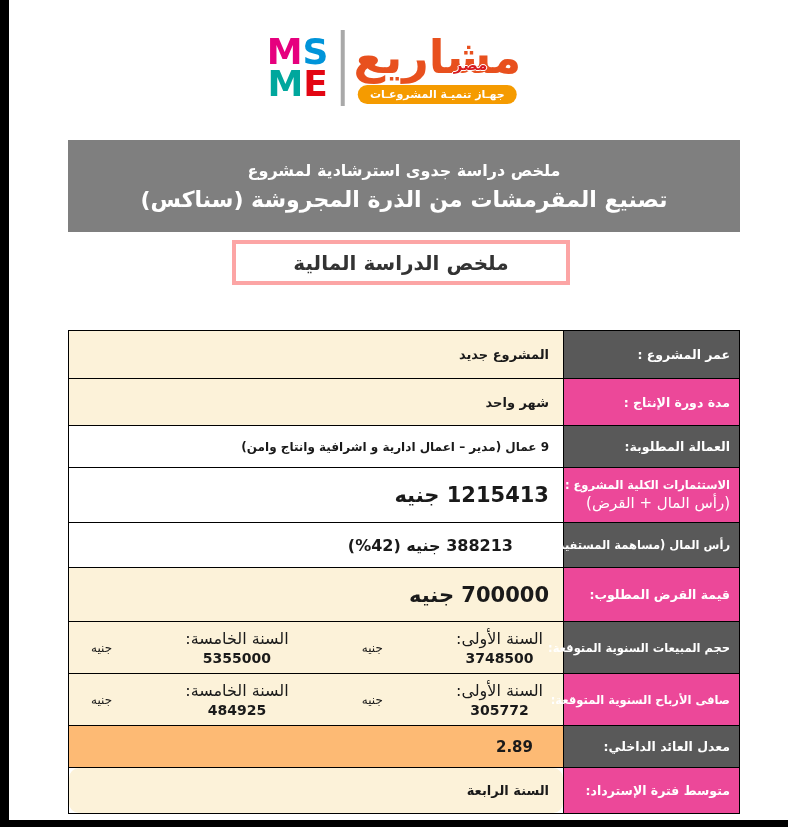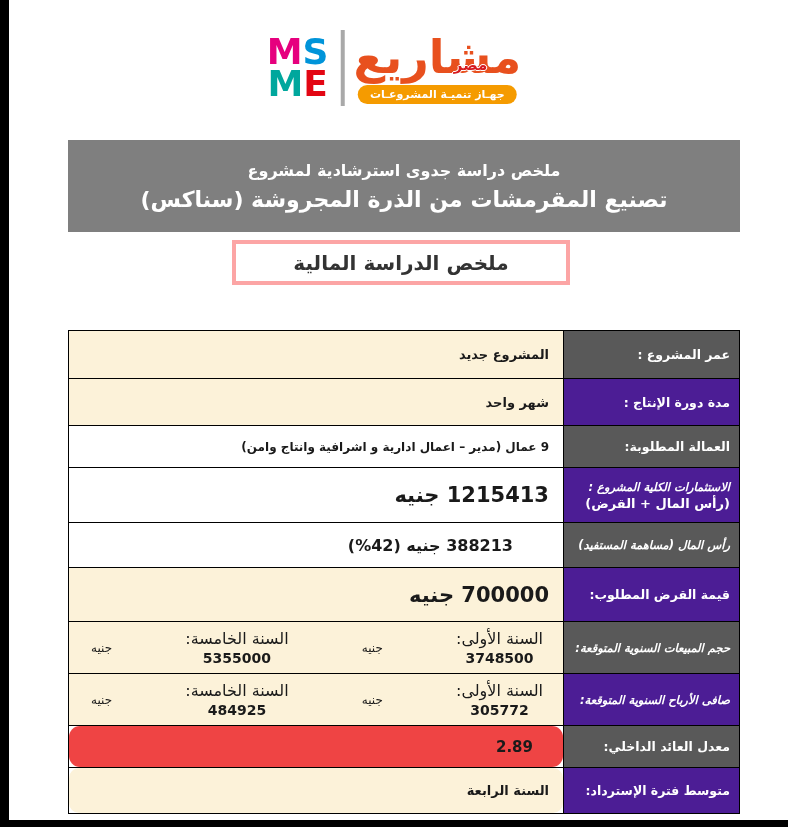--- a/index.html
+++ b/index.html
@@ -65,27 +65,27 @@
   .vcell {
     flex:1; direction:rtl; display:flex; align-items:center;
     padding:0 14px; font-size:13px; font-weight:bold; color:#1a1a1a;
   }
   .hcell {
     width:176px; flex:0 0 176px; border-left:1px solid #000;
     direction:rtl; display:flex; flex-direction:column; justify-content:center;
     padding:0 9px; color:#fff; font-weight:bold; font-size:12.5px; text-align:right;
   }
   .hd-gray   { background:#595959; }
-  .hd-orange { background:#4c1d95; }
-  .hcell .lbl-sub { font-size:13px; font-weight:bold; margin-top:2px; }
-  .hcell .small { font-size:11.5px; white-space:nowrap;font-style:italic; }
+  .hd-orange { background:#ec4899; }
+  .hcell .lbl-sub { font-size:15px; font-weight:normal; margin-top:2px; }
+  .hcell .small { font-size:11.5px; white-space:nowrap; }
 
   .bg-cream { background:#FCF2D9; }
   .bg-white { background:#ffffff; }
-  .bg-gray  { background:#ef4444;border-radius:11px; }
+  .bg-gray  { background:#fdba74; }
 
   .r1 { height:48px; } .r2 { height:47px; } .r3 { height:42px; }
   .r4 { height:55px; } .r5 { height:45px;gap:36px; } .r6 { height:54px; }
   .r7 { height:52px; } .r8 { height:52px; } .r9 { height:42px; } .r10 { height:45px; }
 
   .v-big   { font-size:21px;align-items:center; }
   .v-med   { font-size:16px; }
   .v-small { font-size:12px; }
   .v-norm  { font-weight:bold;border-radius:10px; }
   .v-irr   { font-size:15px; padding-left:0; padding-right:30px; }

